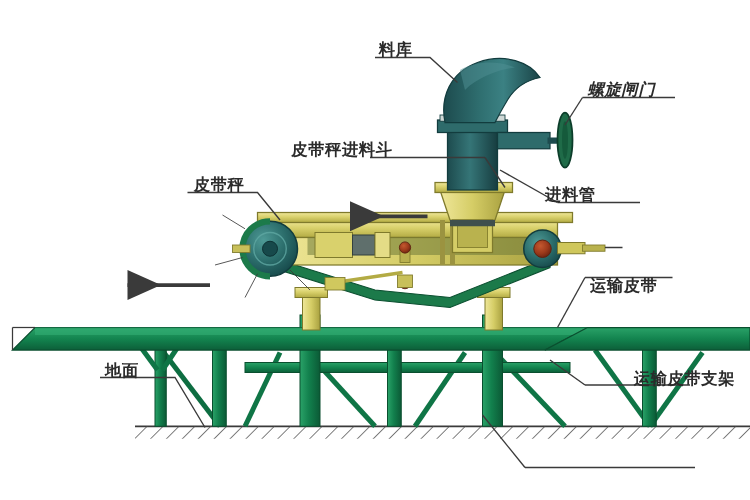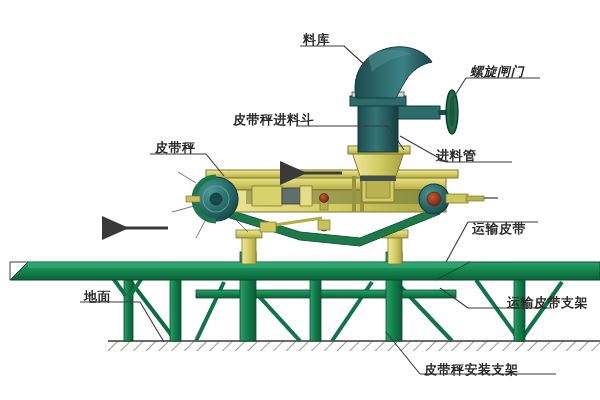--- a/index.html
+++ b/index.html
@@ -222,15 +222,14 @@
 </svg>
 
 <div class="lbl" style="left:303px;top:31px;">料库</div>
 <div class="lbl" style="left:470px;top:63px;font-style:italic;">螺旋闸门</div>
 <div class="lbl" style="left:233px;top:111px;text-align:right;">皮带秤进料斗</div>
 <div class="lbl" style="left:436px;top:147px;">进料管</div>
 <div class="lbl" style="left:155px;top:139px;">皮带秤</div>
 <div class="lbl" style="left:472px;top:220px;">运输皮带</div>
 <div class="lbl" style="left:84px;top:288px;">地面</div>
 <div class="lbl" style="left:472px;top:294px;margin-left:35px;">运输皮带支架</div>
-<div class="lbl" style="left:424px;top:361px;">皮带秤安装支架</div>
 
 </div>
 
 </body></html>

